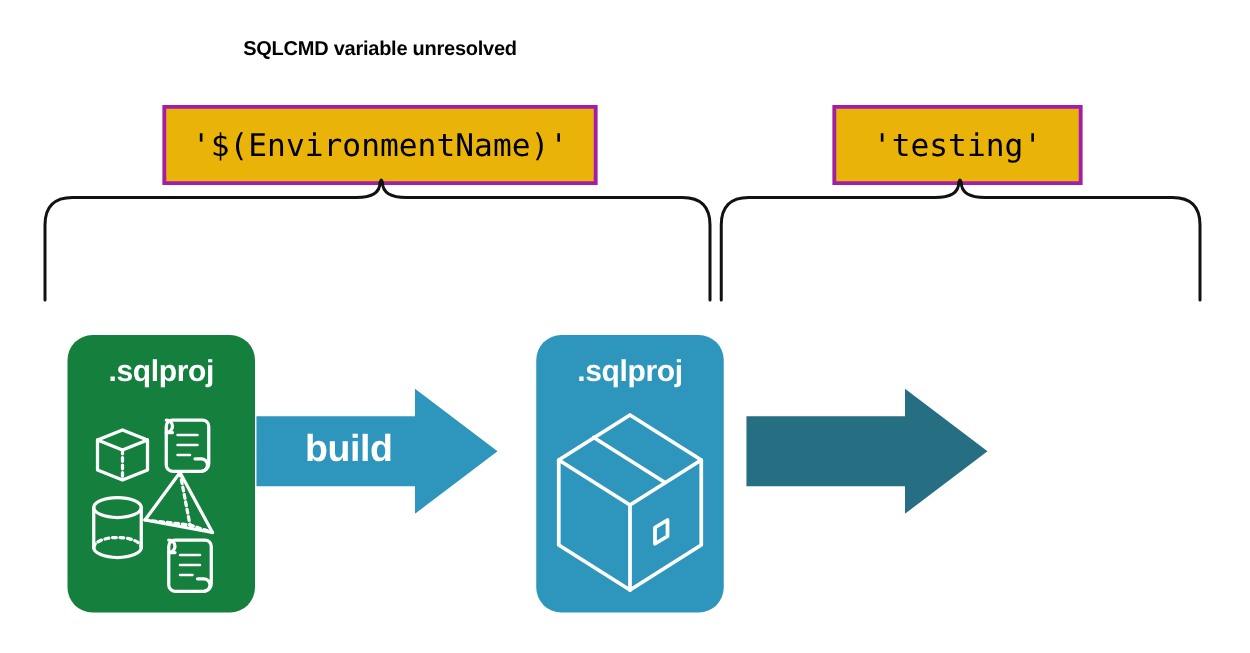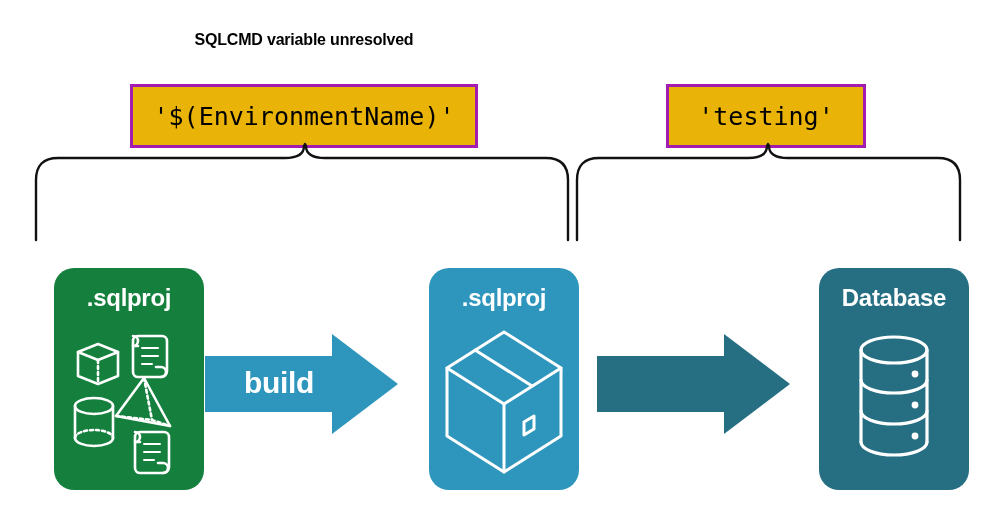--- a/index.html
+++ b/index.html
@@ -94,21 +94,21 @@
     left: 0;
     top: 48px;
     width: 100%;
     height: 170px;
     display: block;
   }
 
   
   .arrow-wrap {
     position: absolute;
-    top: 334px;
+    top: 311px;
     width: 200px;
     height: 100px;
     padding-left: 48px;
   }
   #arrow-build  { left: 205px; }
   #arrow-deploy { left: 597px; }
   .arrow-svg {
     position: absolute;
     left: 0; top: 0;
     width: 200px;
@@ -224,39 +224,20 @@
         <path d="M 18,52 L 75,88 L 132,52"></path>
         <path d="M 75,88 L 75,156"></path>
 
         <path d="M 46,34 L 103,70"></path>
 
         <path d="M 95,106 L 105,100 L 105,113 L 95,119 Z"></path>
       </g>
     </svg>
   </div>
 
-  <div class="card" id="card-database">
-    <div class="card-label">Database</div>
-
-    <svg class="card-art" viewBox="0 0 150 170">
-      <g fill="none" stroke="#ffffff" stroke-width="3.2" stroke-linecap="round" stroke-linejoin="round">
-        <ellipse cx="75" cy="34" rx="33" ry="13"></ellipse>
-        <path d="M 42,34 L 42,126"></path>
-        <path d="M 108,34 L 108,126"></path>
-        <path d="M 42,126 a 33,13 0 0 0 66,0"></path>
-        <path d="M 42,64 a 33,13 0 0 0 66,0"></path>
-        <path d="M 42,95 a 33,13 0 0 0 66,0"></path>
-      </g>
-      <g fill="#ffffff">
-        <circle cx="96" cy="58" r="3.4"></circle>
-        <circle cx="96" cy="89" r="3.4"></circle>
-        <circle cx="96" cy="120" r="3.4"></circle>
-      </g>
-    </svg>
-  </div>
 
   <div class="arrow-wrap" id="arrow-build">
     <svg class="arrow-svg" viewBox="0 0 200 100">
       <path d="M 0,22 L 127,22 L 127,0 L 193,50 L 127,100 L 127,78 L 0,78 Z" fill="#2E96BC"></path>
     </svg>
     <div class="arrow-label">build</div>
   </div>
 
   <div class="arrow-wrap" id="arrow-deploy">
     <svg class="arrow-svg" viewBox="0 0 200 100">

